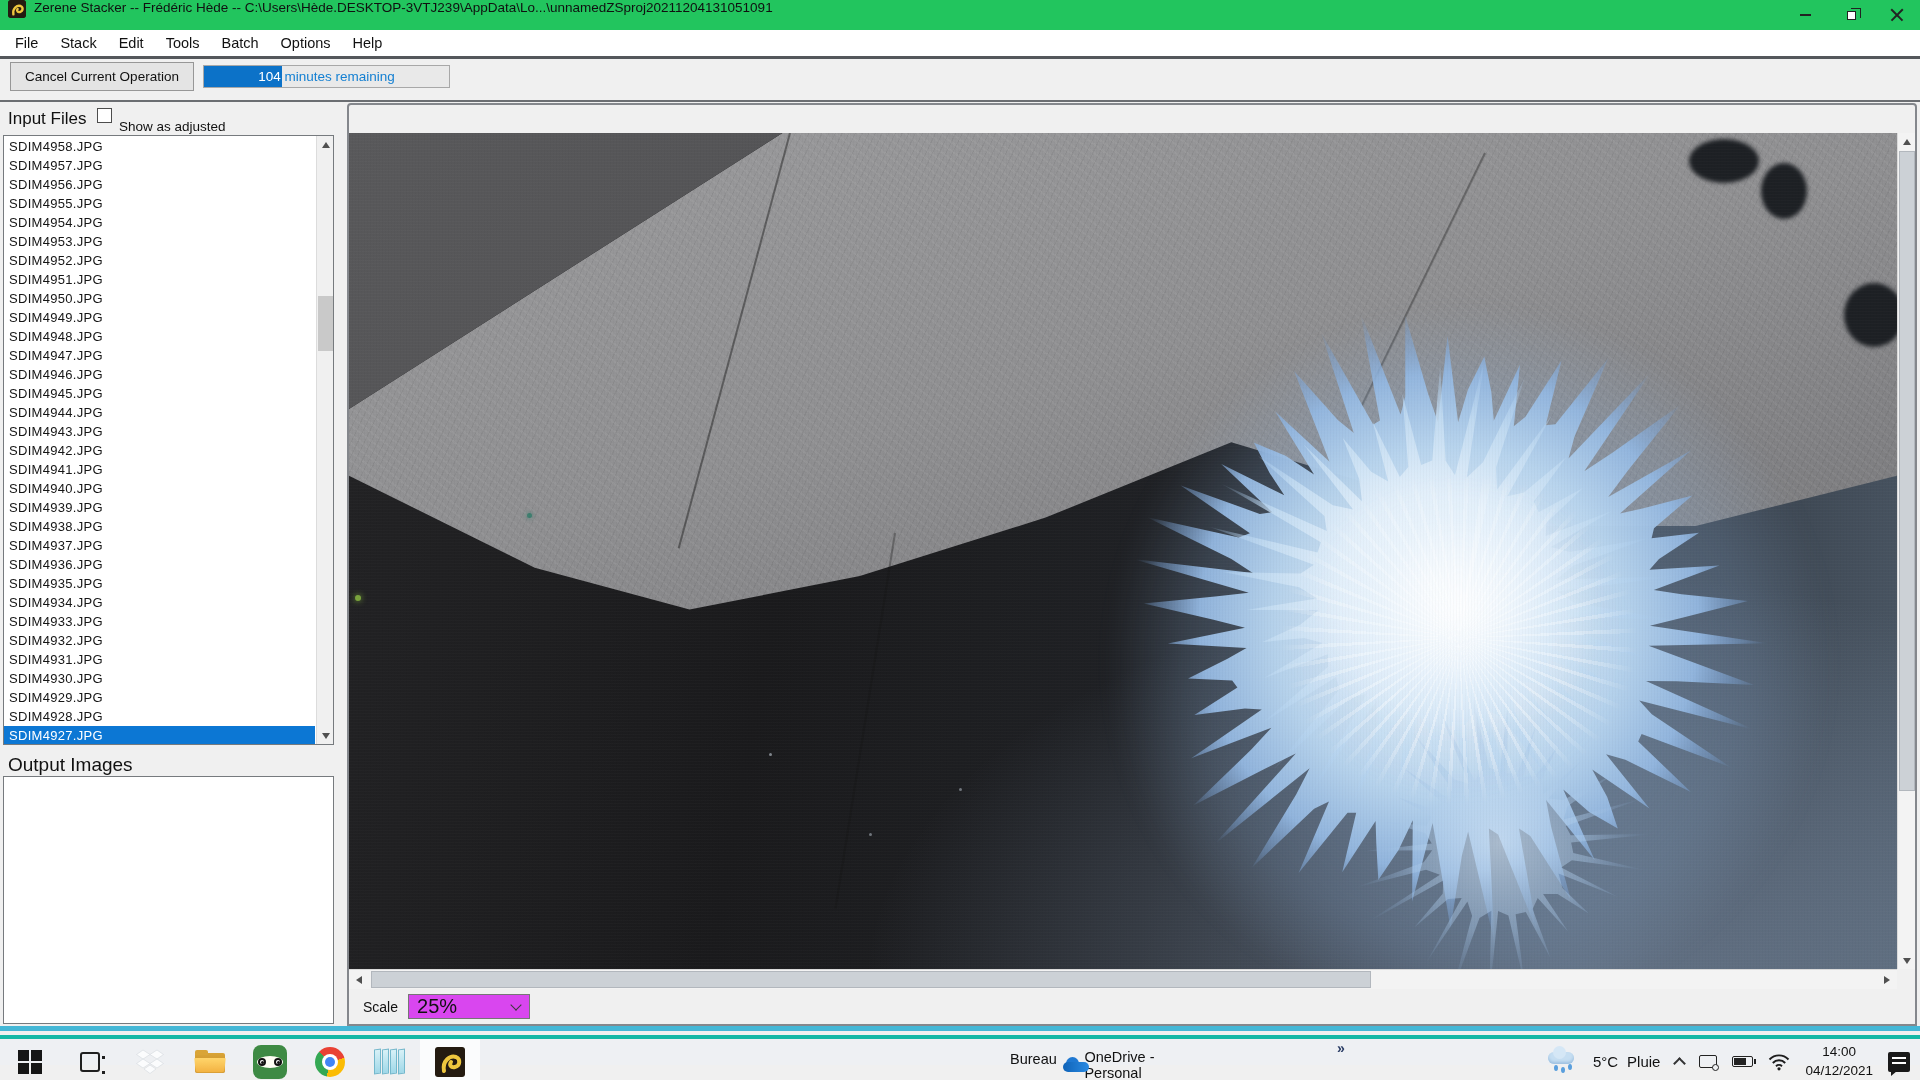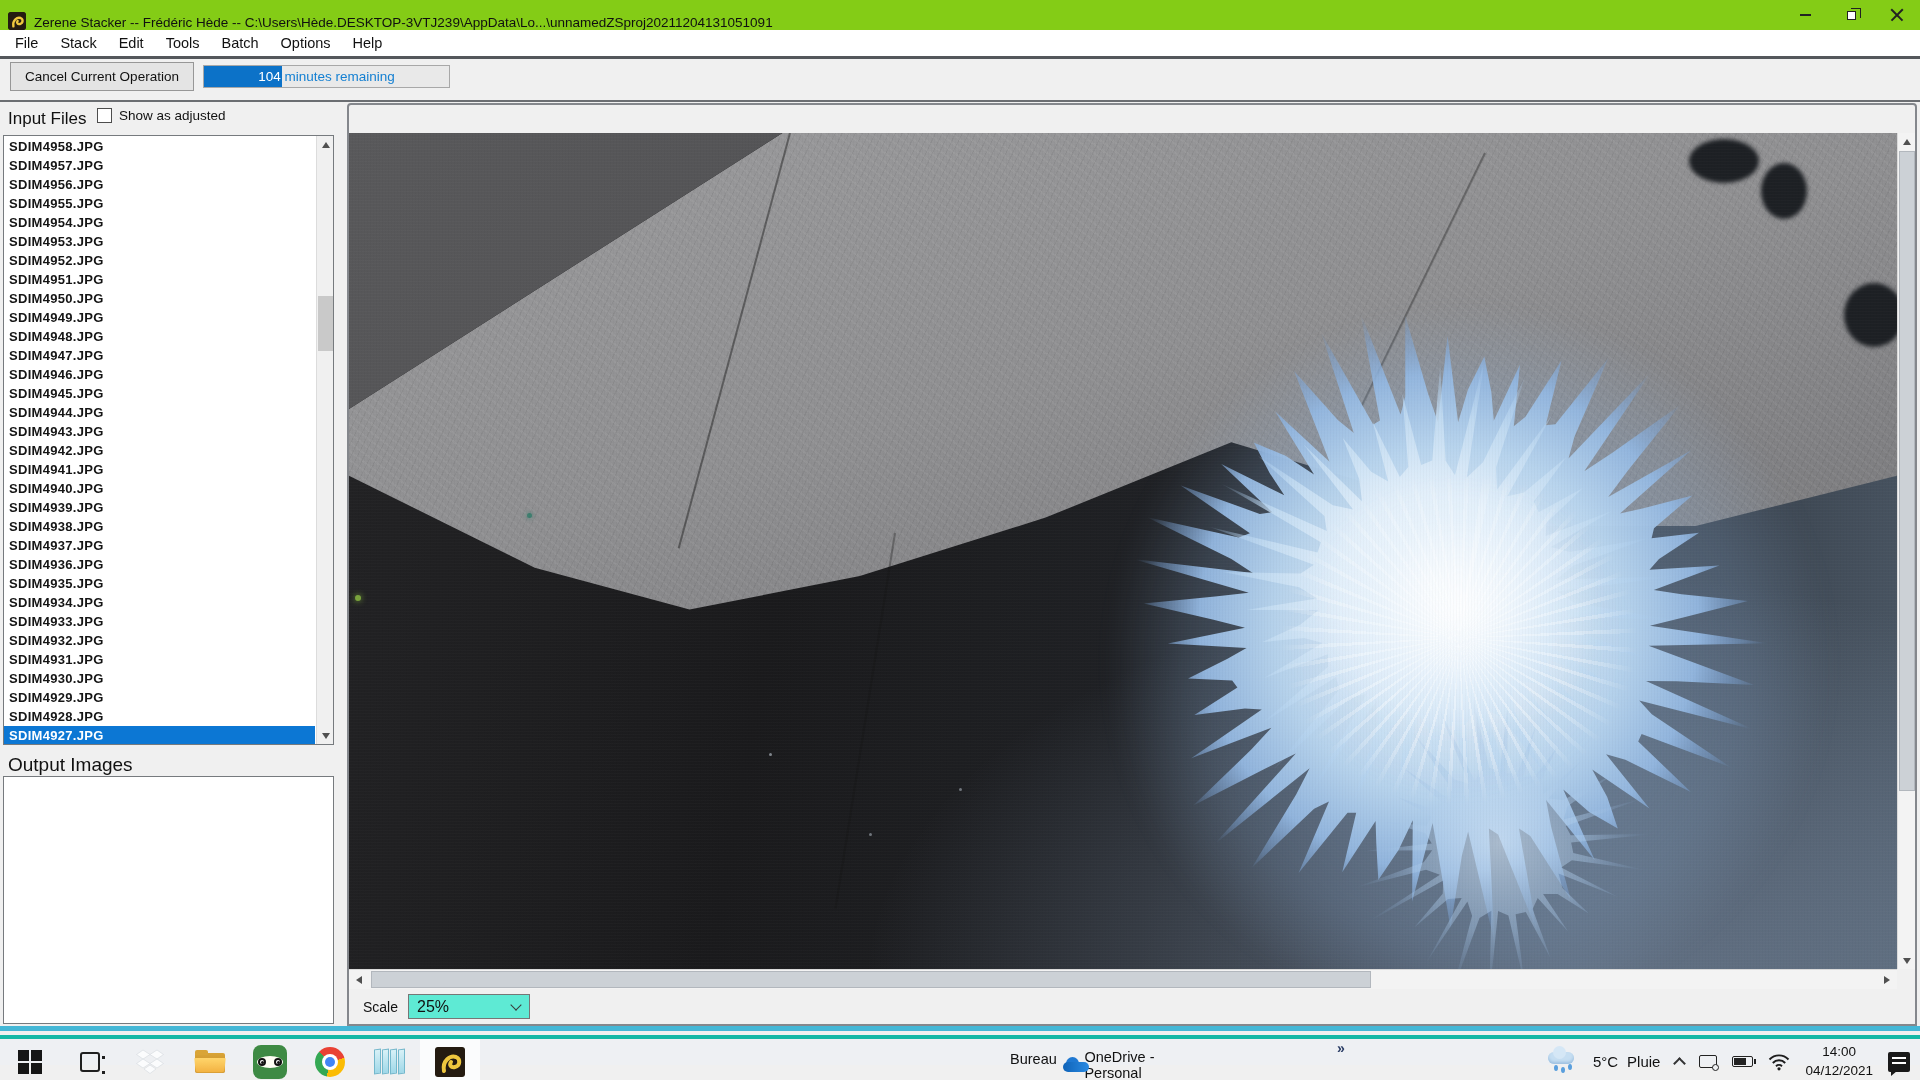--- a/index.html
+++ b/index.html
@@ -1,21 +1,21 @@
 <!DOCTYPE html>
 <html><head>
 <meta charset="utf-8">
 <style>
   * { margin:0; padding:0; box-sizing:border-box; }
   html,body { width:1920px; height:1080px; overflow:hidden; }
   body { font-family:"Liberation Sans", sans-serif; background:#f0f0f0; }
   .screen { position:relative; width:1920px; height:1080px; background:#f0f0f0; }
 
   
-  .titlebar { position:absolute; top:0; left:0; width:1920px; height:30px; background:#84cc16; display:flex; align-items:flex-end; padding-left:8px; }
+  .titlebar { position:absolute; top:0; left:0; width:1920px; height:30px; background:#22c55e; display:flex; align-items:flex-start; padding-left:8px; }
   .titlebar .title { font-size:13.5px; color:#101010; margin-left:8px; white-space:nowrap; }
   .win-controls { position:absolute; right:0; top:0; height:30px; display:flex; }
   .wc-btn { width:46px; height:30px; display:flex; align-items:center; justify-content:center; position:relative; }
   .glyph-min { width:11px; height:1.6px; background:#222; }
   .glyph-restore { width:9px; height:9px; border:1.2px solid #222; position:relative; background:#fff; }
   .glyph-restore::before { content:""; position:absolute; top:-4px; left:3px; width:9px; height:9px; border:1.2px solid #222; border-left:none; border-bottom:none; }
   .glyph-close { position:relative; width:14px; height:14px; }
   .glyph-close::before, .glyph-close::after { content:""; position:absolute; top:6px; left:-1px; width:16px; height:1.6px; background:#222; }
   .glyph-close::before { transform:rotate(45deg); }
   .glyph-close::after { transform:rotate(-45deg); }
@@ -36,24 +36,24 @@
   .progress { position:absolute; left:203px; top:6px; width:247px; height:23px; background:#e9e9e9; border:1px solid #a8a8a8; overflow:hidden; }
   .progress-fill { position:absolute; left:0; top:0; bottom:0; background:#0c72c8; }
   .progress-label { position:absolute; inset:0; text-align:center; line-height:21px; font-size:13.5px; }
   .progress-label.blue { color:#1580d2; }
   .progress-label.white { color:#ffffff; }
 
   
   .left-panel { position:absolute; top:102px; left:0; width:338px; height:924px; background:#f0f0f0; }
   .ip-title { position:absolute; left:8px; top:7px; font-size:17px; color:#111; }
   .checkbox { position:absolute; left:97px; top:6px; width:15px; height:15px; background:#fff; border:1px solid #4d4d4d; }
-  .cb-label { position:absolute; left:119px; top:6px; font-size:13.5px; color:#111; }
+  .cb-label { position:absolute; left:119px; top:17px; font-size:13.5px; color:#111; }
   .file-list { position:absolute; left:3px; top:33px; width:331px; height:610px; background:#ffffff; border:1px solid #767a7e; overflow:hidden; }
   .file-rows { position:absolute; left:0; top:1px; right:18px; }
-  .file-row { height:19px; line-height:19px; font-size:13px; letter-spacing:.3px; color:#151515; padding-left:5px; white-space:nowrap;font-weight:bold; }
+  .file-row { height:19px; line-height:19px; font-size:13px; letter-spacing:.3px; color:#151515; padding-left:5px; white-space:nowrap; }
   .file-row.selected { background:#0c77d4; color:#ffffff; }
   .list-scrollbar { position:absolute; right:0; top:0; width:17px; height:100%; background:#f0f0f0; border-left:1px solid #dcdcdc; }
   .sb-arrow { position:absolute; left:0; width:17px; height:17px; display:flex; align-items:center; justify-content:center; }
   .tri-up { width:0; height:0; border-left:4.5px solid transparent; border-right:4.5px solid transparent; border-bottom:6px solid #505050; }
   .tri-down { width:0; height:0; border-left:4.5px solid transparent; border-right:4.5px solid transparent; border-top:6px solid #505050; }
   .tri-left { width:0; height:0; border-top:4.5px solid transparent; border-bottom:4.5px solid transparent; border-right:6px solid #505050; }
   .tri-right { width:0; height:0; border-top:4.5px solid transparent; border-bottom:4.5px solid transparent; border-left:6px solid #505050; }
   .list-thumb { position:absolute; left:1px; top:160px; width:15px; height:55px; background:#c9c9c9; }
   .out-title { position:absolute; left:8px; top:652px; font-size:19px; color:#111; }
   .out-box { position:absolute; left:3px; top:674px; width:331px; height:248px; background:#ffffff; border:1px solid #767a7e; }
@@ -99,21 +99,21 @@
   .ph-grain { inset:0; background:repeating-linear-gradient(0deg, rgba(255,255,255,.016) 0 1px, transparent 1px 3px), repeating-linear-gradient(90deg, rgba(0,0,0,.02) 0 1px, transparent 1px 3px); }
 
   
   .v-vscroll { position:absolute; top:28px; right:0; width:18px; height:836px; background:#f3f3f3; border-left:1px solid #dadada; }
   .v-vthumb { position:absolute; left:1px; top:18px; width:16px; height:640px; background:#ccd1d6; border:1px solid #b2b7bd; }
   .v-hscroll { position:absolute; left:0; top:864px; width:1548px; height:20px; background:#f3f3f3; border-top:1px solid #dadada; }
   .h-arrow { position:absolute; top:0; width:20px; height:20px; display:flex; align-items:center; justify-content:center; }
   .v-hthumb { position:absolute; left:22px; top:1px; width:1000px; height:17px; background:#ccd1d6; border:1px solid #b2b7bd; }
   .v-status { position:absolute; left:0; top:884px; width:100%; height:35px; background:#f0f0f0; display:flex; align-items:center; }
   .scale-label { font-size:14px; color:#111; margin-left:14px; }
-  .scale-select { margin-left:10px; width:122px; height:25px; background:#5eead4; border:1px solid #767676; position:relative; font-size:16px; color:#111; line-height:23px; padding-left:8px; }
+  .scale-select { margin-left:10px; width:122px; height:25px; background:#d946ef; border:1px solid #767676; position:relative; font-size:20px; color:#111; line-height:23px; padding-left:8px; }
   .chev-down { position:absolute; right:9px; top:6px; width:8px; height:8px; border-left:1.8px solid #3a3a3a; border-bottom:1.8px solid #3a3a3a; transform:rotate(-45deg); }
 
   .accent-line { position:absolute; top:1026px; left:0; width:1920px; height:5px; background:#44b7d6; }
 
   
   .taskbar { position:absolute; top:1035px; left:0; width:1920px; height:30px; background:#eef0f3; border-top:4px solid #14b8a6; }
   .tb-apps { position:absolute; left:0; top:0; height:45px; display:flex; }
   .tb-btn { width:60px; height:45px; position:relative; display:flex; align-items:center; justify-content:center; }
   .tb-btn.active { background:#fbfcfd; }
   .tb-btn.running::after { content:""; position:absolute; bottom:0; left:3px; right:3px; height:4px; background:#0d7ad6; }

